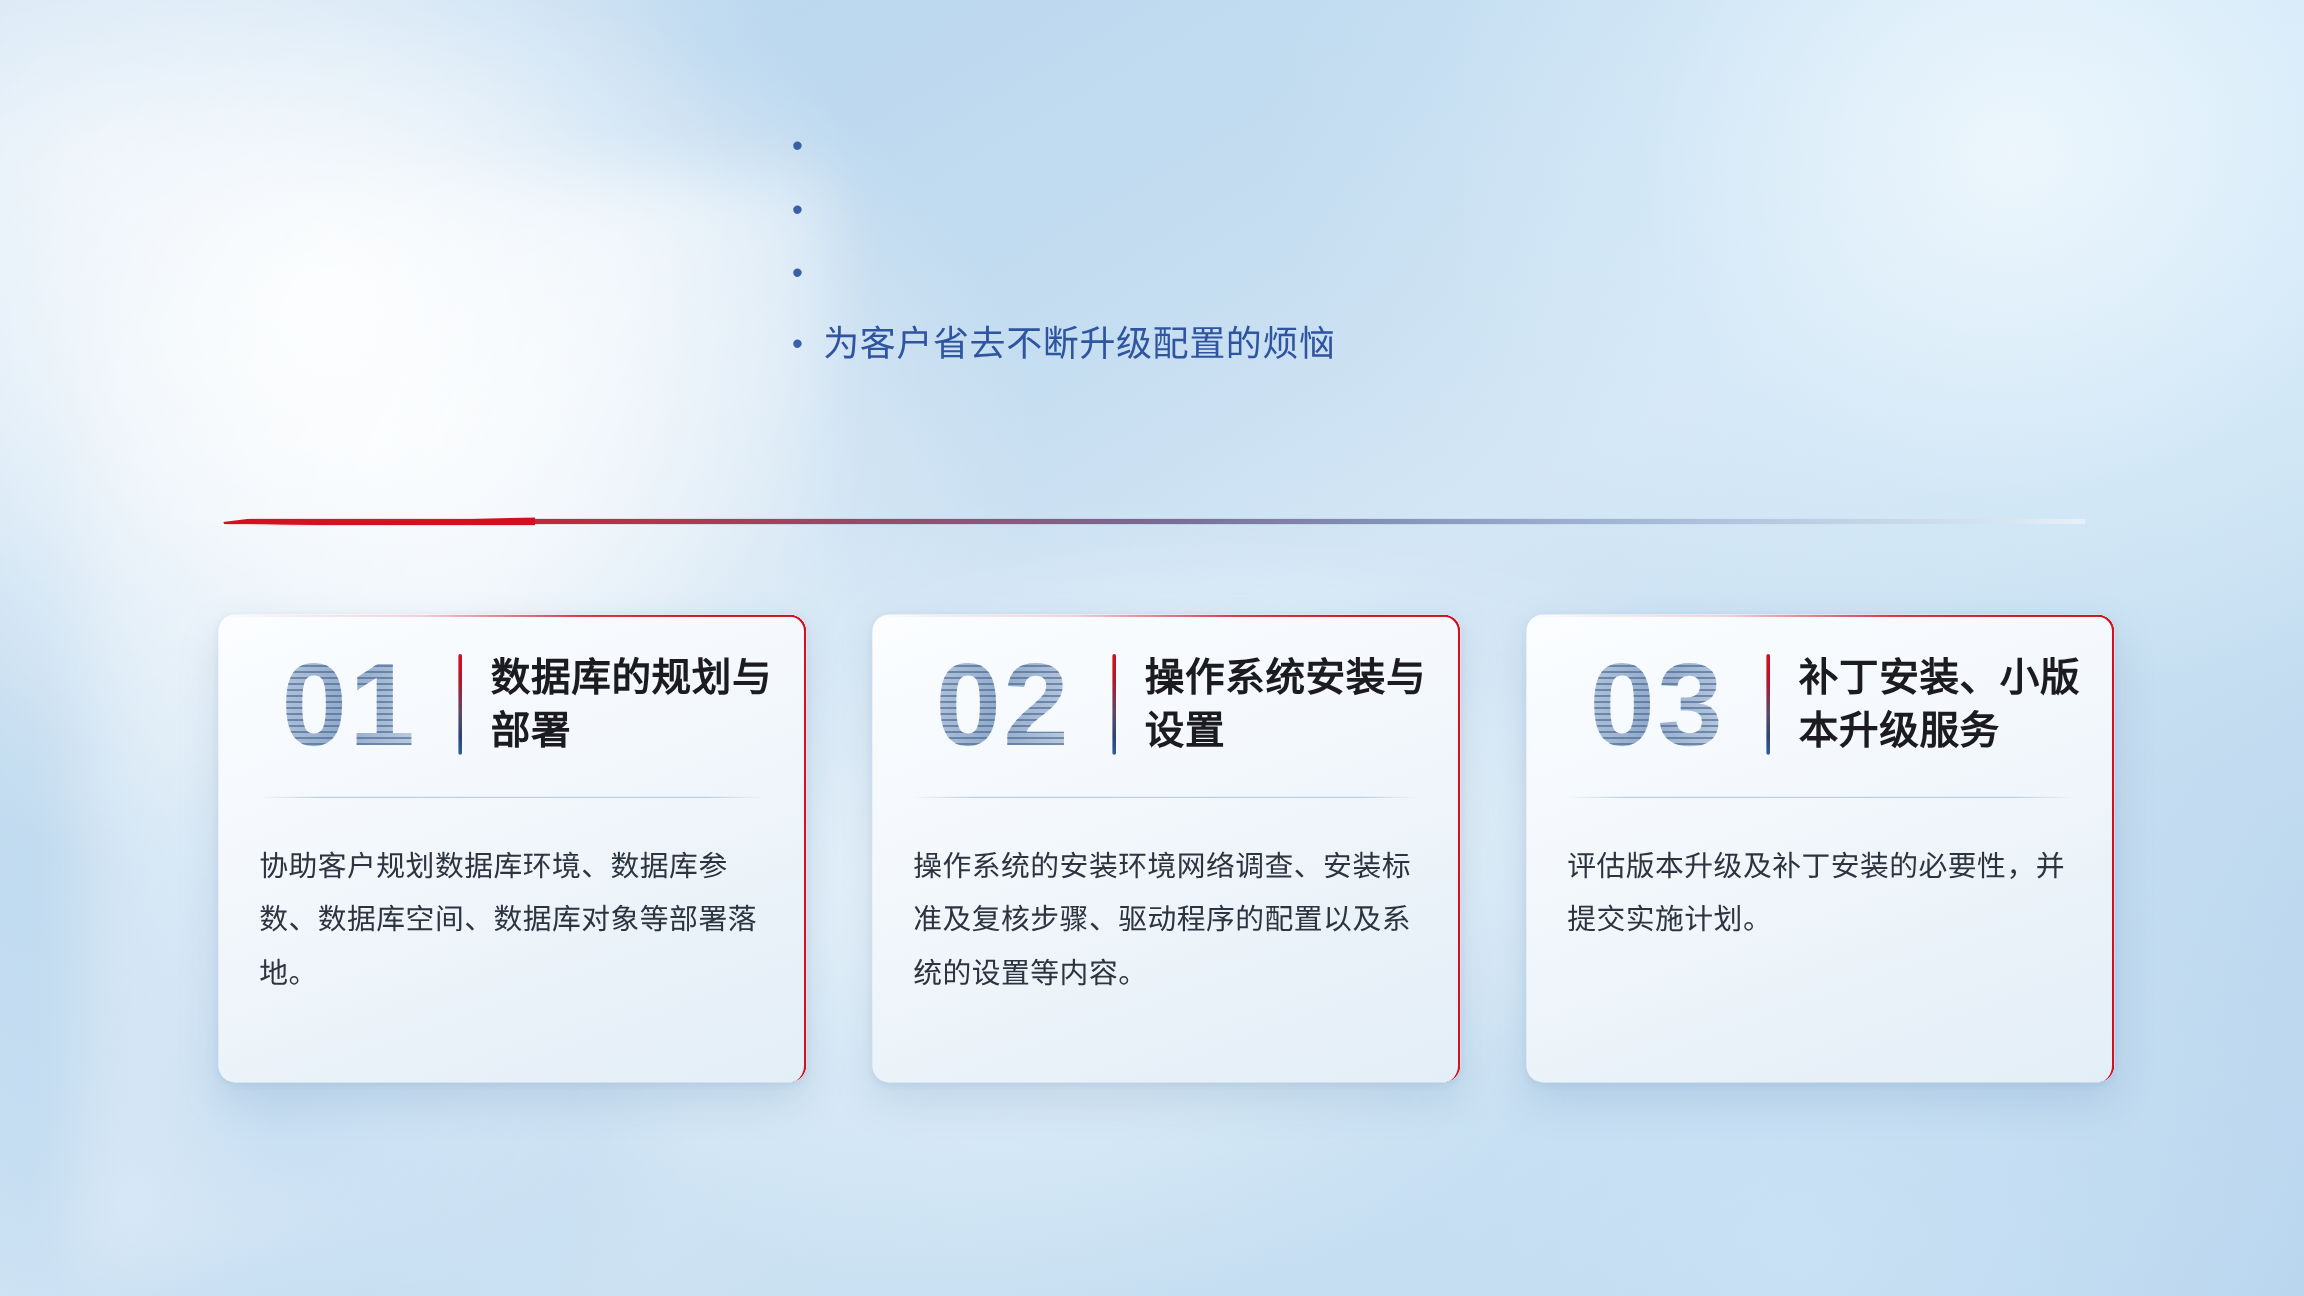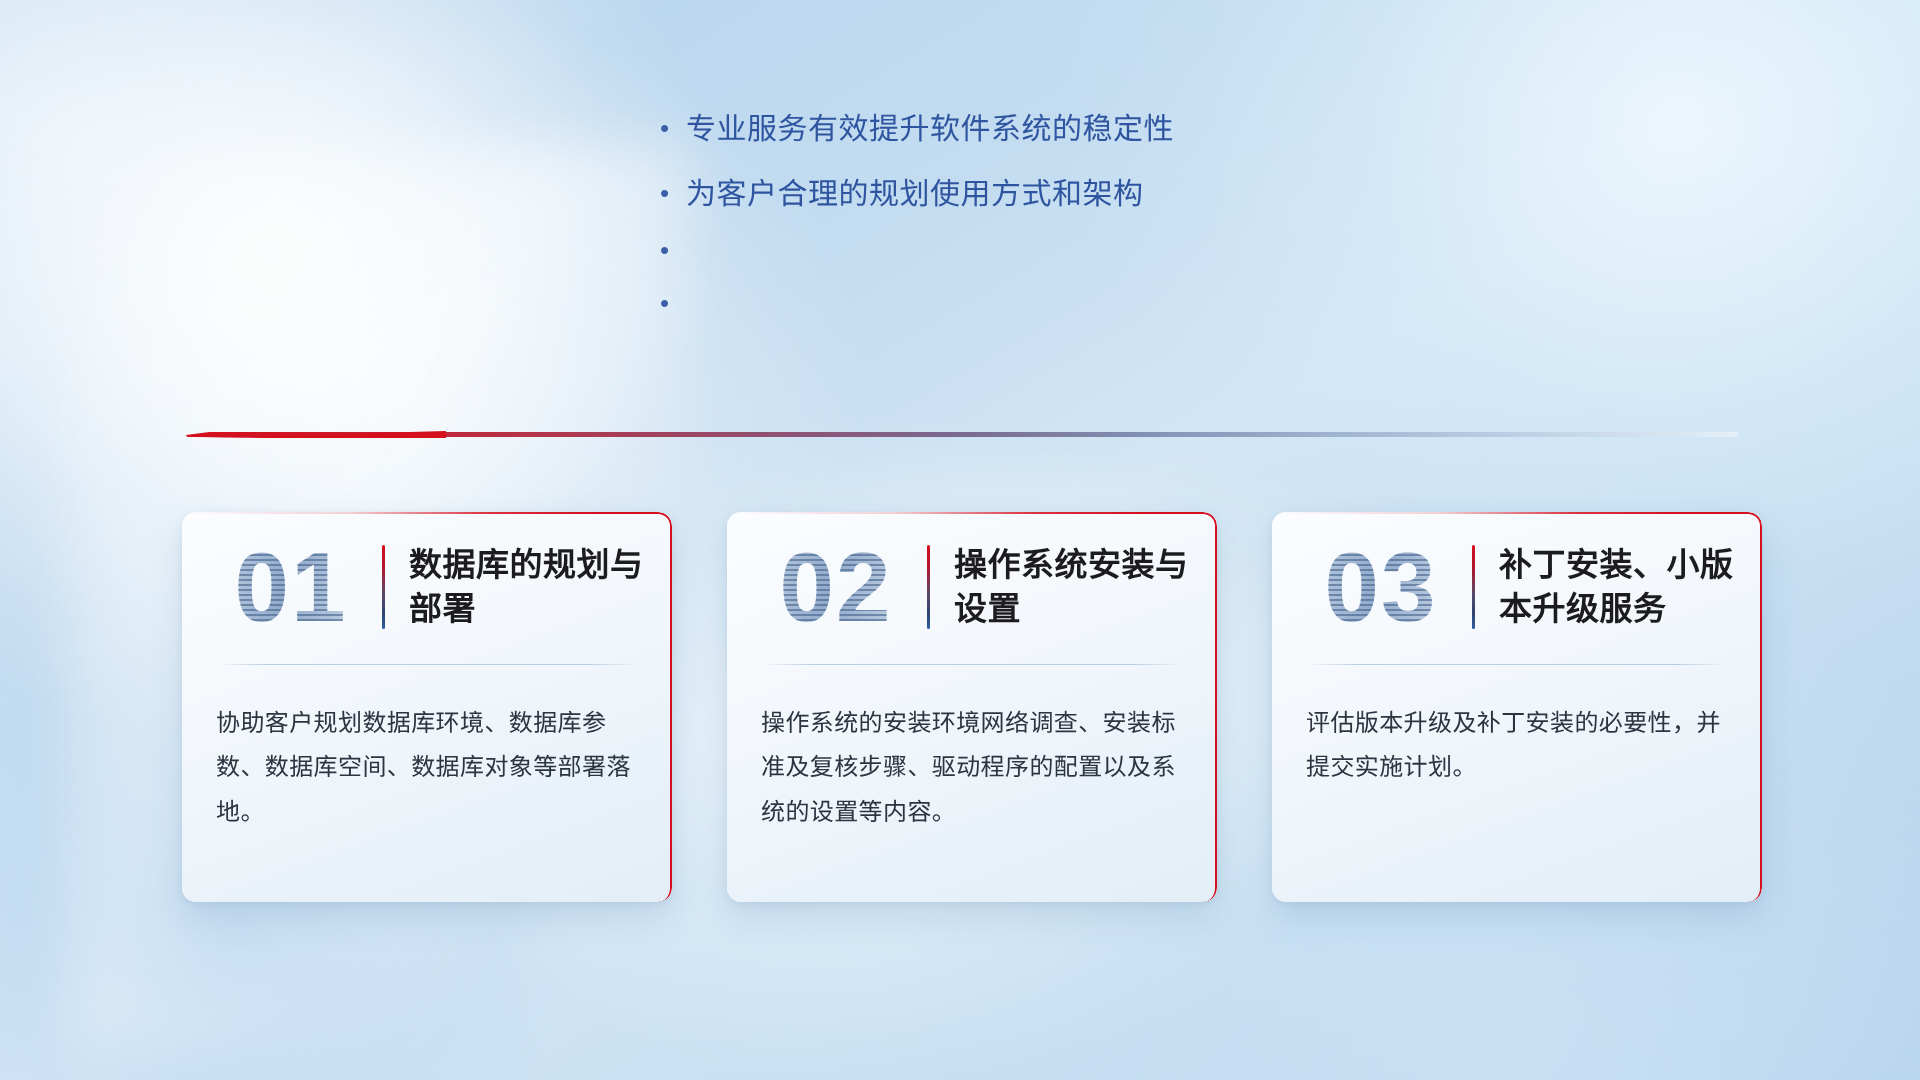--- a/index.html
+++ b/index.html
@@ -225,34 +225,33 @@
   <div class="glow glow-a"></div>
   <div class="glow glow-b"></div>
   <div class="glow glow-c"></div>
   <div class="glow glow-d"></div>
   <div class="glow glow-e"></div>
 
   <div id="bullets">
 
     <div class="bullet-row">
       <span class="bullet-dot">•</span>
-      <span class="bullet-text">专业服务有效提升软件系统的稳定性</span>
-    </div>
-
-    <div class="bullet-row">
-      <span class="bullet-dot">•</span>
-      <span class="bullet-text">为客户合理的规划使用方式和架构</span>
-    </div>
-
-    <div class="bullet-row">
-      <span class="bullet-dot">•</span>
-    </div>
-
-    <div class="bullet-row">
-      <span class="bullet-dot">•</span>
+    </div>
+
+    <div class="bullet-row">
+      <span class="bullet-dot">•</span>
+    </div>
+
+    <div class="bullet-row">
+      <span class="bullet-dot">•</span>
+    </div>
+
+    <div class="bullet-row">
+      <span class="bullet-dot">•</span>
+      <span class="bullet-text">为客户省去不断升级配置的烦恼</span>
     </div>
 
   </div>
 
   <div id="divider-wrap">
     <div id="divider-line"></div>
     <div id="divider-taper"></div>
   </div>
 
   <div id="cards">

